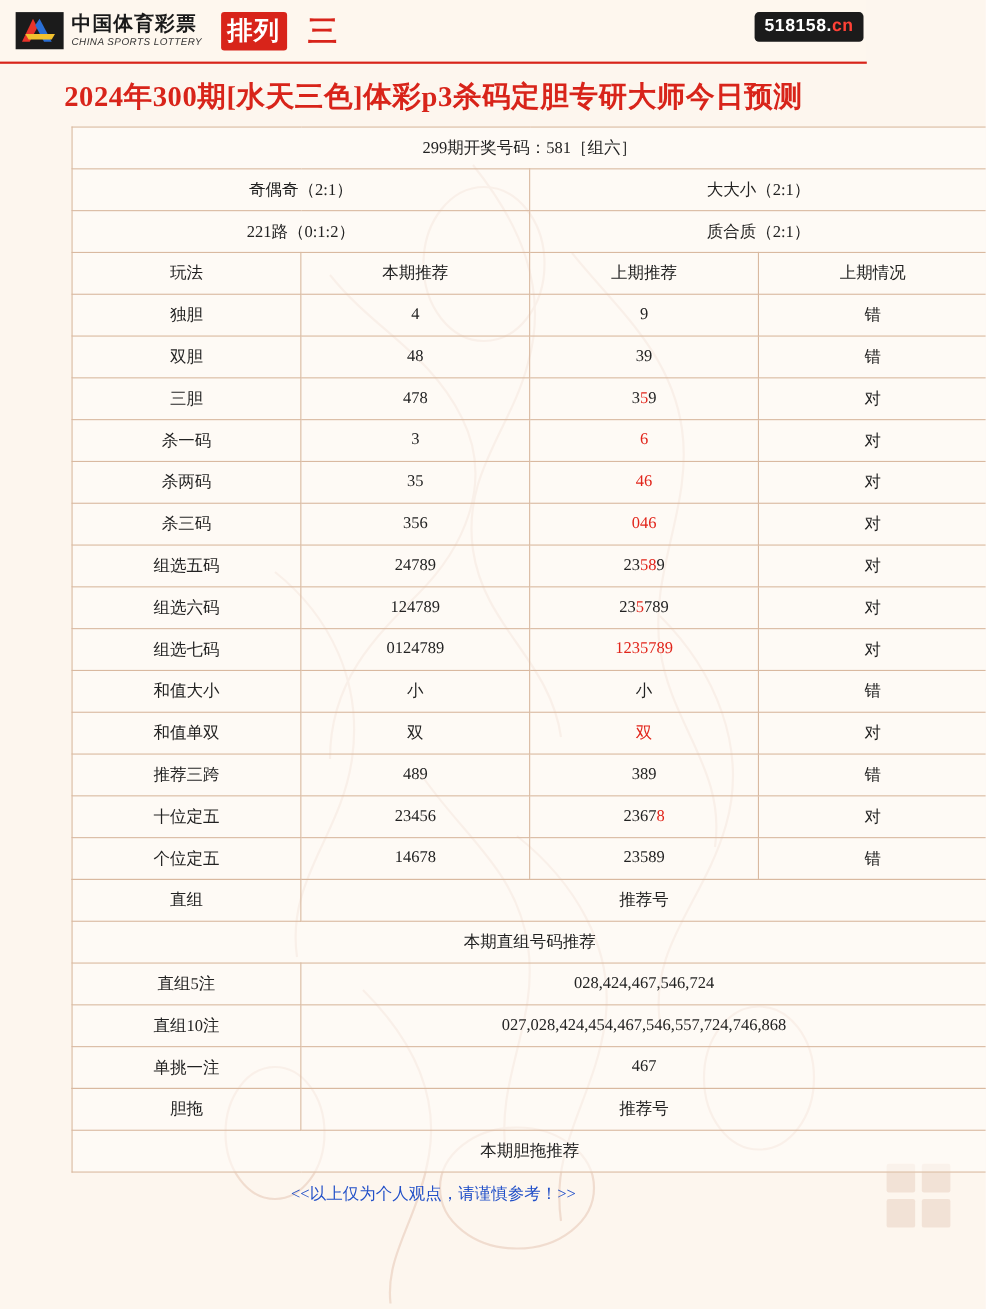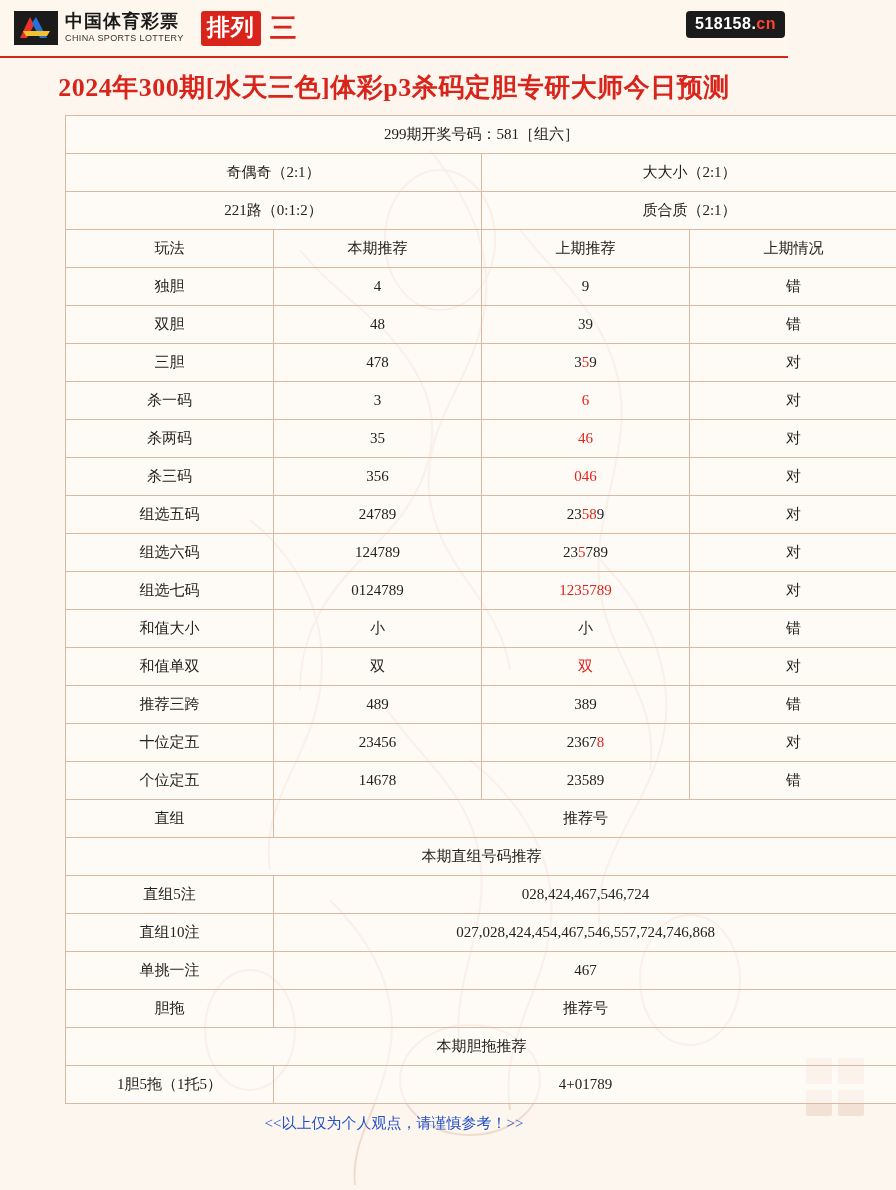--- a/index.html
+++ b/index.html
@@ -59,26 +59,27 @@
     letter-spacing: 1px;
     line-height: 1.1;
   }
   .logo-text-en {
     font-family: "Liberation Sans", sans-serif;
     font-size: 9px;
     color: #333;
     letter-spacing: 0.4px;
     line-height: 1.1;
     margin-top: 2px;
+    font-style: italic;
   }
   .logo-badge {
     margin-left: 10px;
     display: flex;
     align-items: center;
-    gap: 8px;
+    gap: 18px;
   }
   .badge-red {
     background: #d8241a;
     color: #fff;
     font-family: "Liberation Sans", sans-serif;
     font-weight: bold;
     font-size: 23px;
     padding: 1px 6px 3px 6px;
     border-radius: 3px;
     letter-spacing: 1px;
@@ -360,22 +361,18 @@
       </colgroup>
       <tbody>
         <tr>
           <td>胆拖</td>
           <td>推荐号</td>
         </tr>
         <tr>
           <td colspan="2" class="section-title">本期胆拖推荐</td>
         </tr>
 
-      <tr>
-            <td>1胆5拖（1托5）</td>
-            <td>4+01789</td>
-          </tr>
         </tbody>
     </table>
   </div>
 
   <div class="footer-note">&lt;&lt;以上仅为个人观点，请谨慎参考！&gt;&gt;</div>
 </div>
 
 </body></html>

